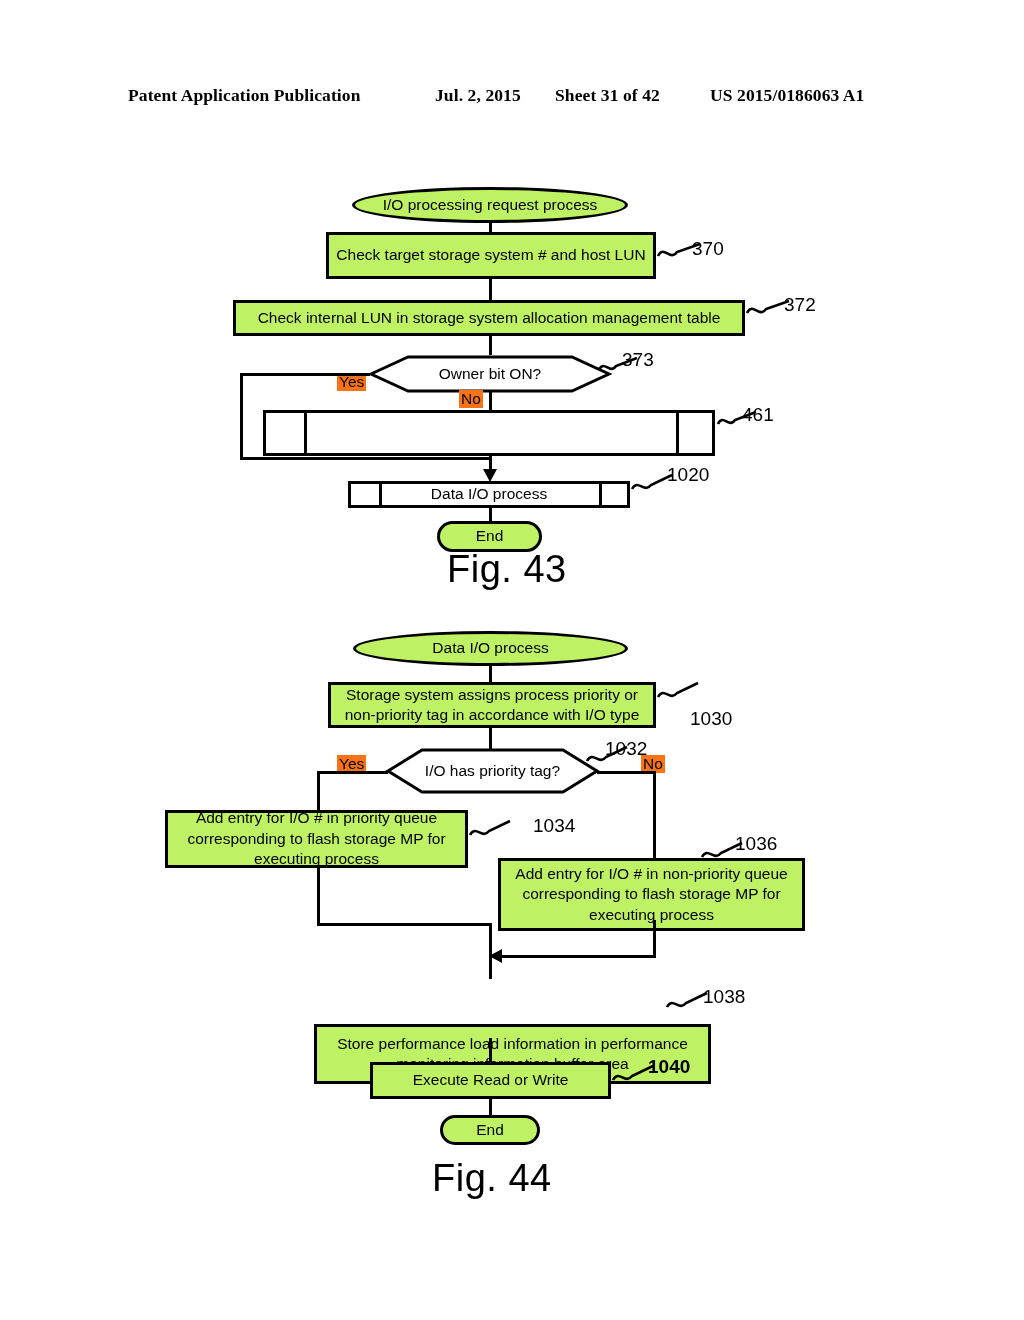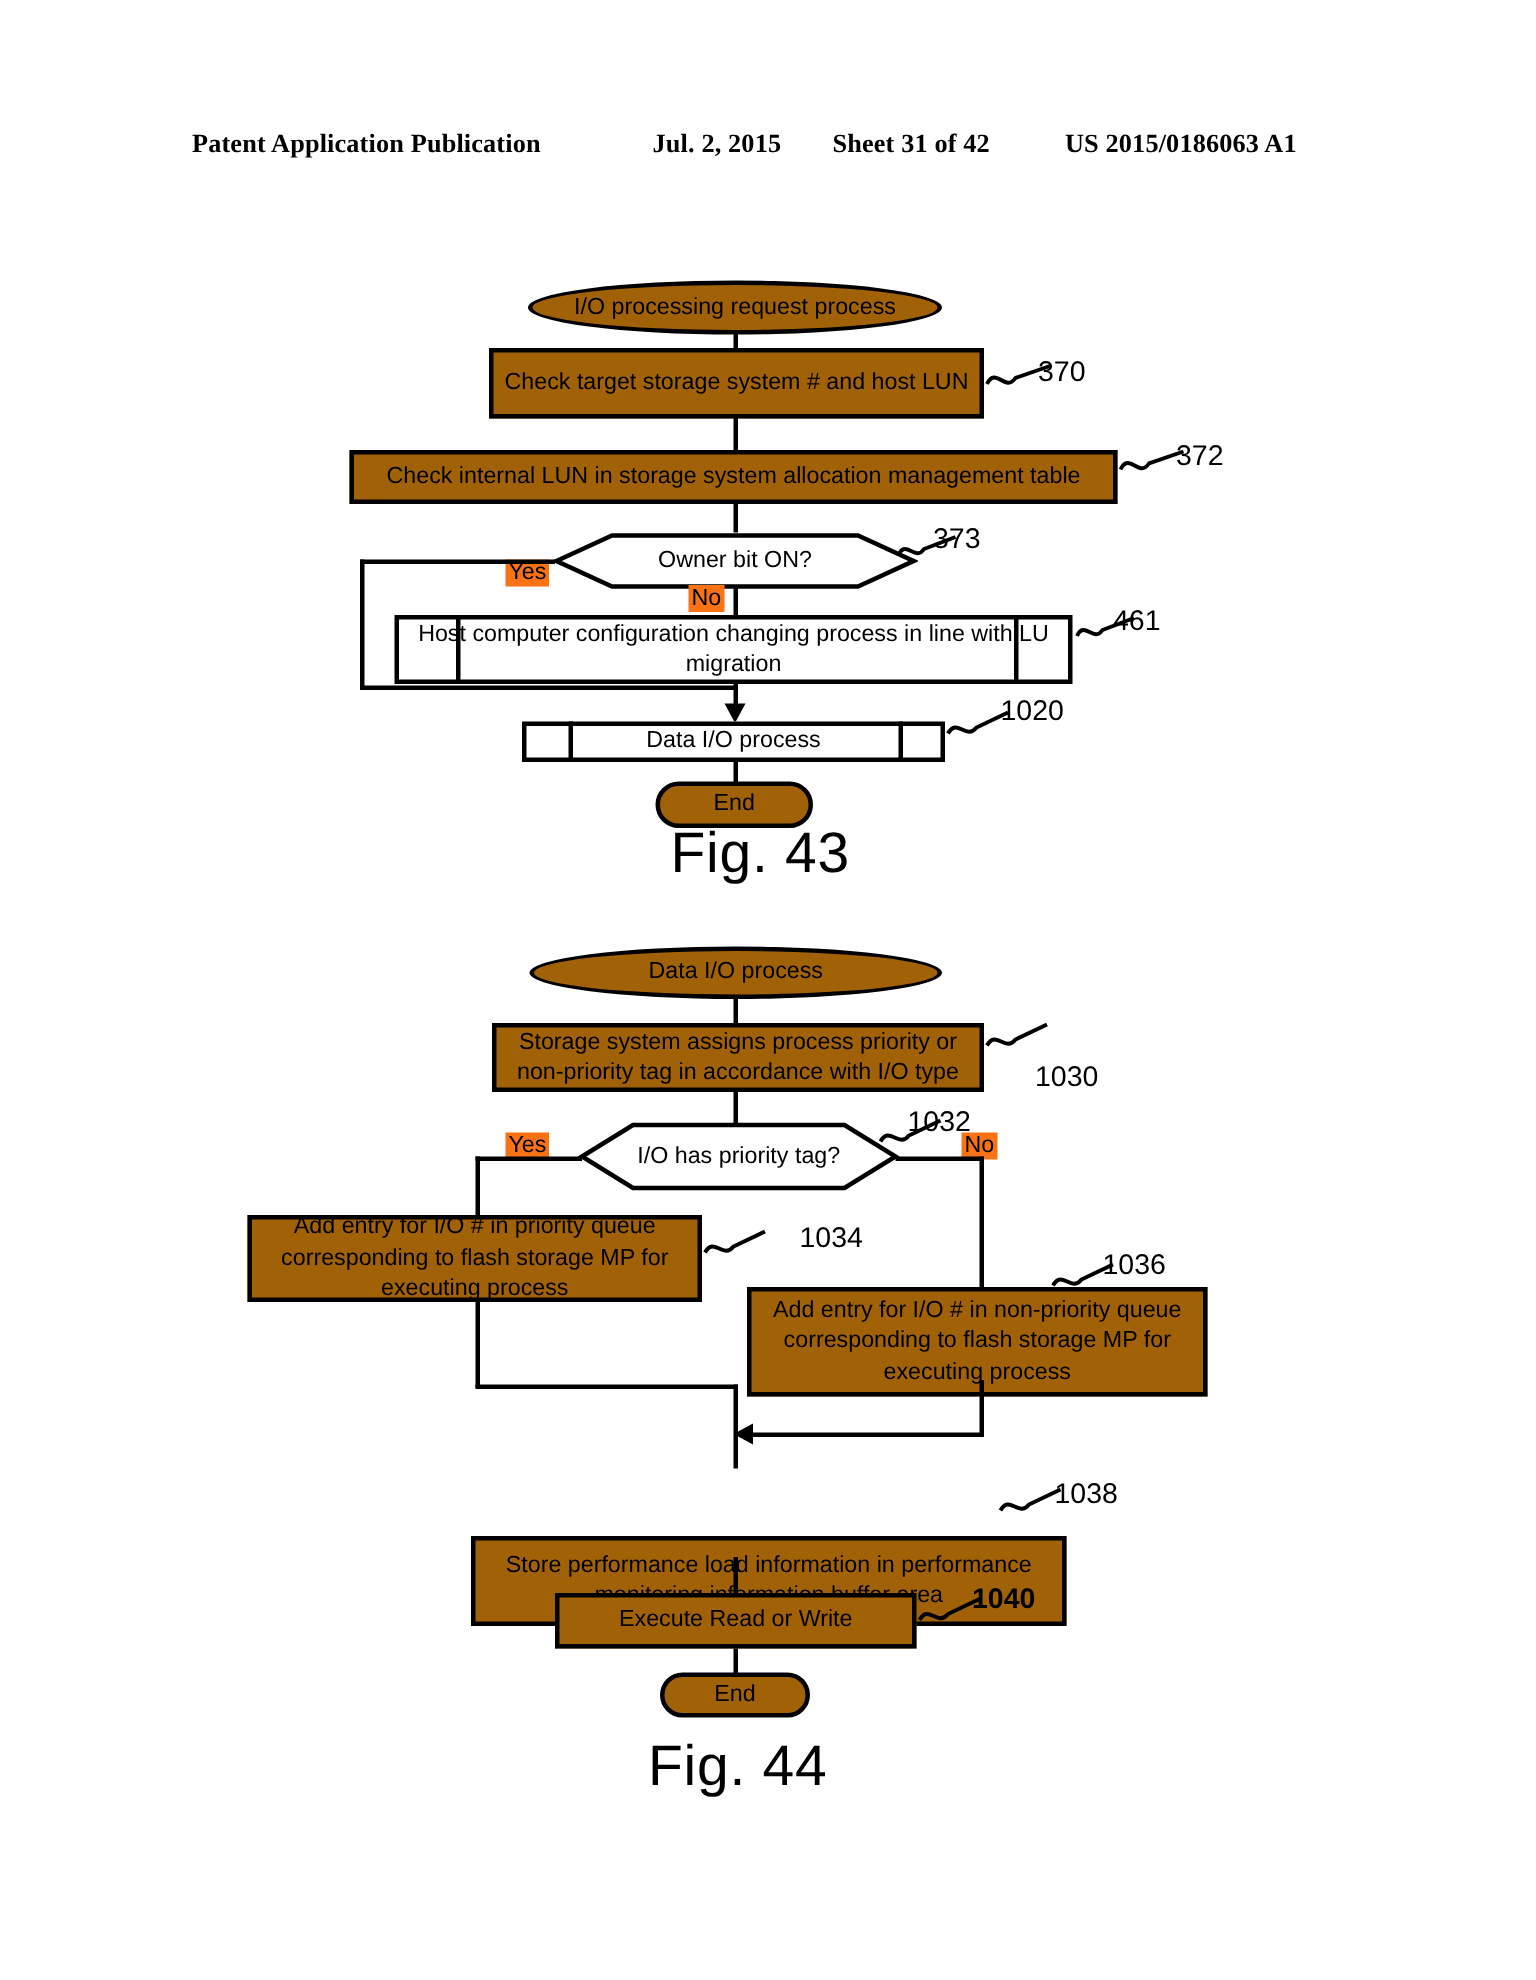--- a/index.html
+++ b/index.html
@@ -44,21 +44,21 @@
   }
 
   
   .node {
     position: absolute;
     box-sizing: border-box;
     display: flex;
     align-items: center;
     justify-content: center;
     text-align: center;
-    background: #a16207;
+    background: #bef264;
   }
 
   .proc {
     border: 3px solid #000;
     font-size: 15.5px;
     line-height: 1.32;
     padding: 2px 6px;
   }
 
   .terminal {
@@ -199,21 +199,20 @@
   <div class="hline" style="left:240px; top:373px; width:130px;"></div>
   <div class="vline" style="left:240px; top:373px; height:86px;"></div>
   <div class="hline" style="left:240px; top:457px; width:252px;"></div>
 
   <div class="branch-label" style="left:459px; top:390px;">No</div>
   <div class="vline" style="left:489px; top:392px; height:19px;"></div>
 
   <div class="predef" style="left:263px; top:410px; width:452px; height:46px;">
     <div class="bar-l" style="left:38px;"></div>
     <div class="bar-r" style="left:410px;"></div>
-    <div class="inner">Host computer configuration changing process in line with LU migration</div>
   </div>
   <svg class="leader" style="left:716px; top:408px; width:42px; height:22px;" viewBox="0 0 42 22">
     <path d="M2 16 C7 5, 13 21, 19 12 L40 4" fill="none" stroke="#000" stroke-width="2.6"></path>
   </svg>
   <div class="ref-num" style="left:742px; top:404px;">461</div>
 
   <div class="vline" style="left:489px; top:456px; height:18px;"></div>
   <div class="arrow-down" style="left:483px; top:469px;"></div>
 
   <div class="predef" style="left:348px; top:481px; width:282px; height:27px;">

